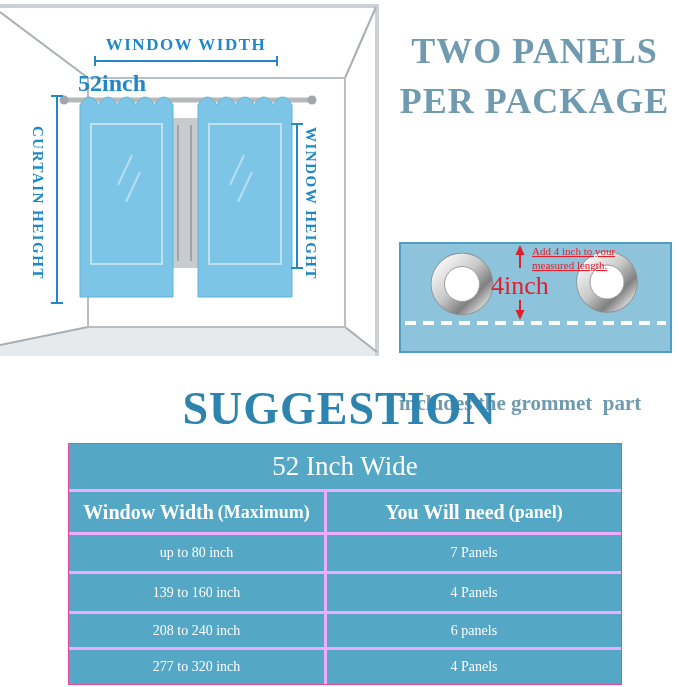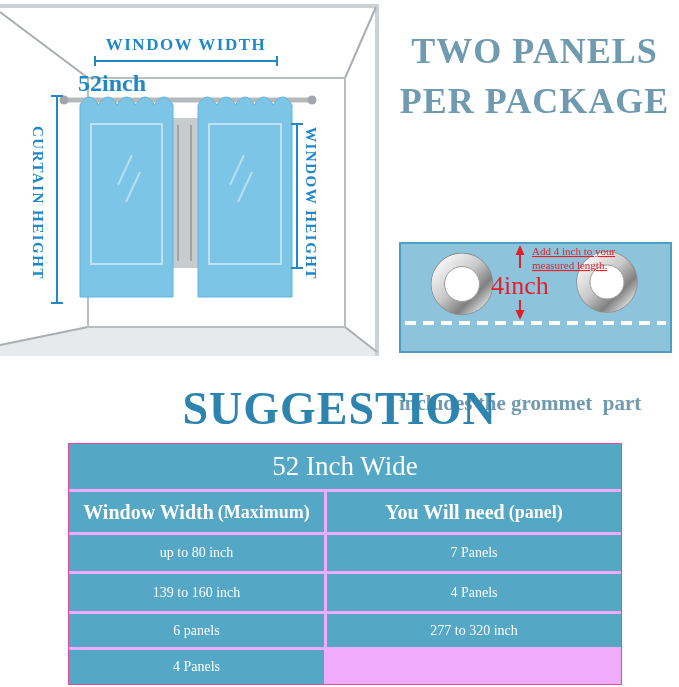--- a/index.html
+++ b/index.html
@@ -167,17 +167,18 @@
     <span>You Will need</span>
     <span class="small-sub">(panel)</span>
   </div>
 
   <div class="cell t-data">up to 80 inch</div>
   <div class="cell t-data">7 Panels</div>
 
   <div class="cell t-data">139 to 160 inch</div>
   <div class="cell t-data">4 Panels</div>
 
+  <div class="cell t-data">208 to 240 inch</div>
   <div class="cell t-data">6 panels</div>
 
   <div class="cell t-data">277 to 320 inch</div>
   <div class="cell t-data">4 Panels</div>
 </div>
 
 </body></html>

